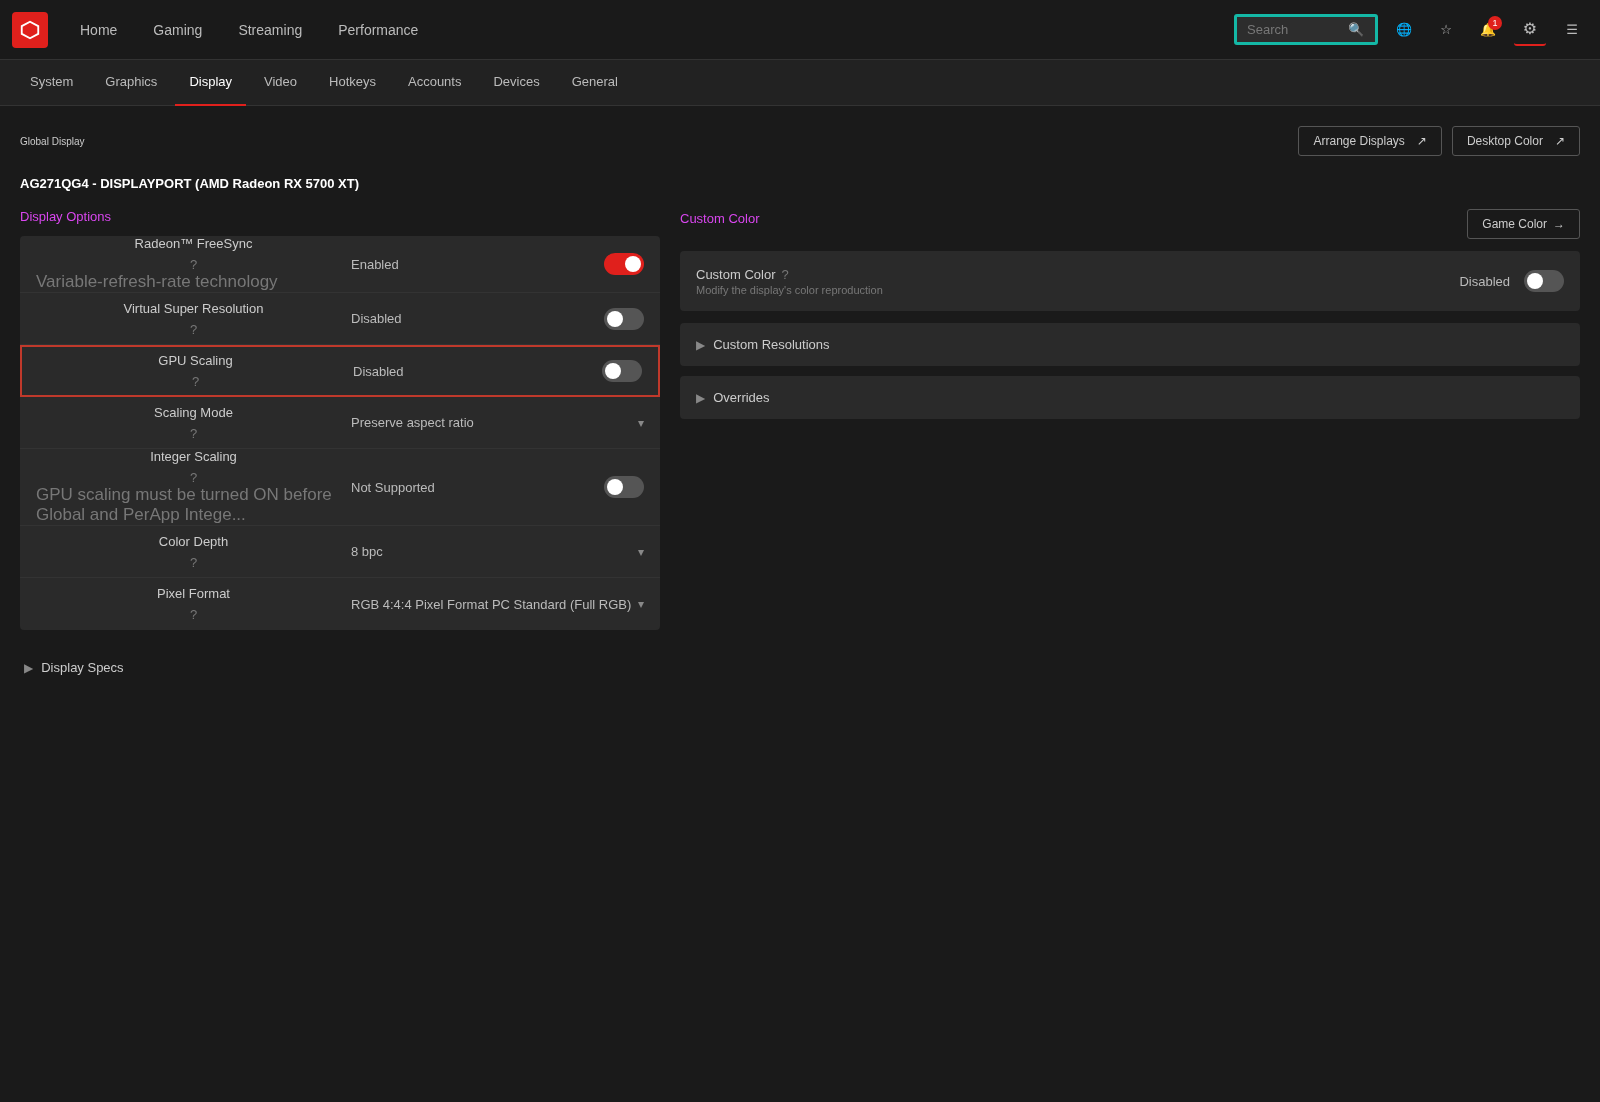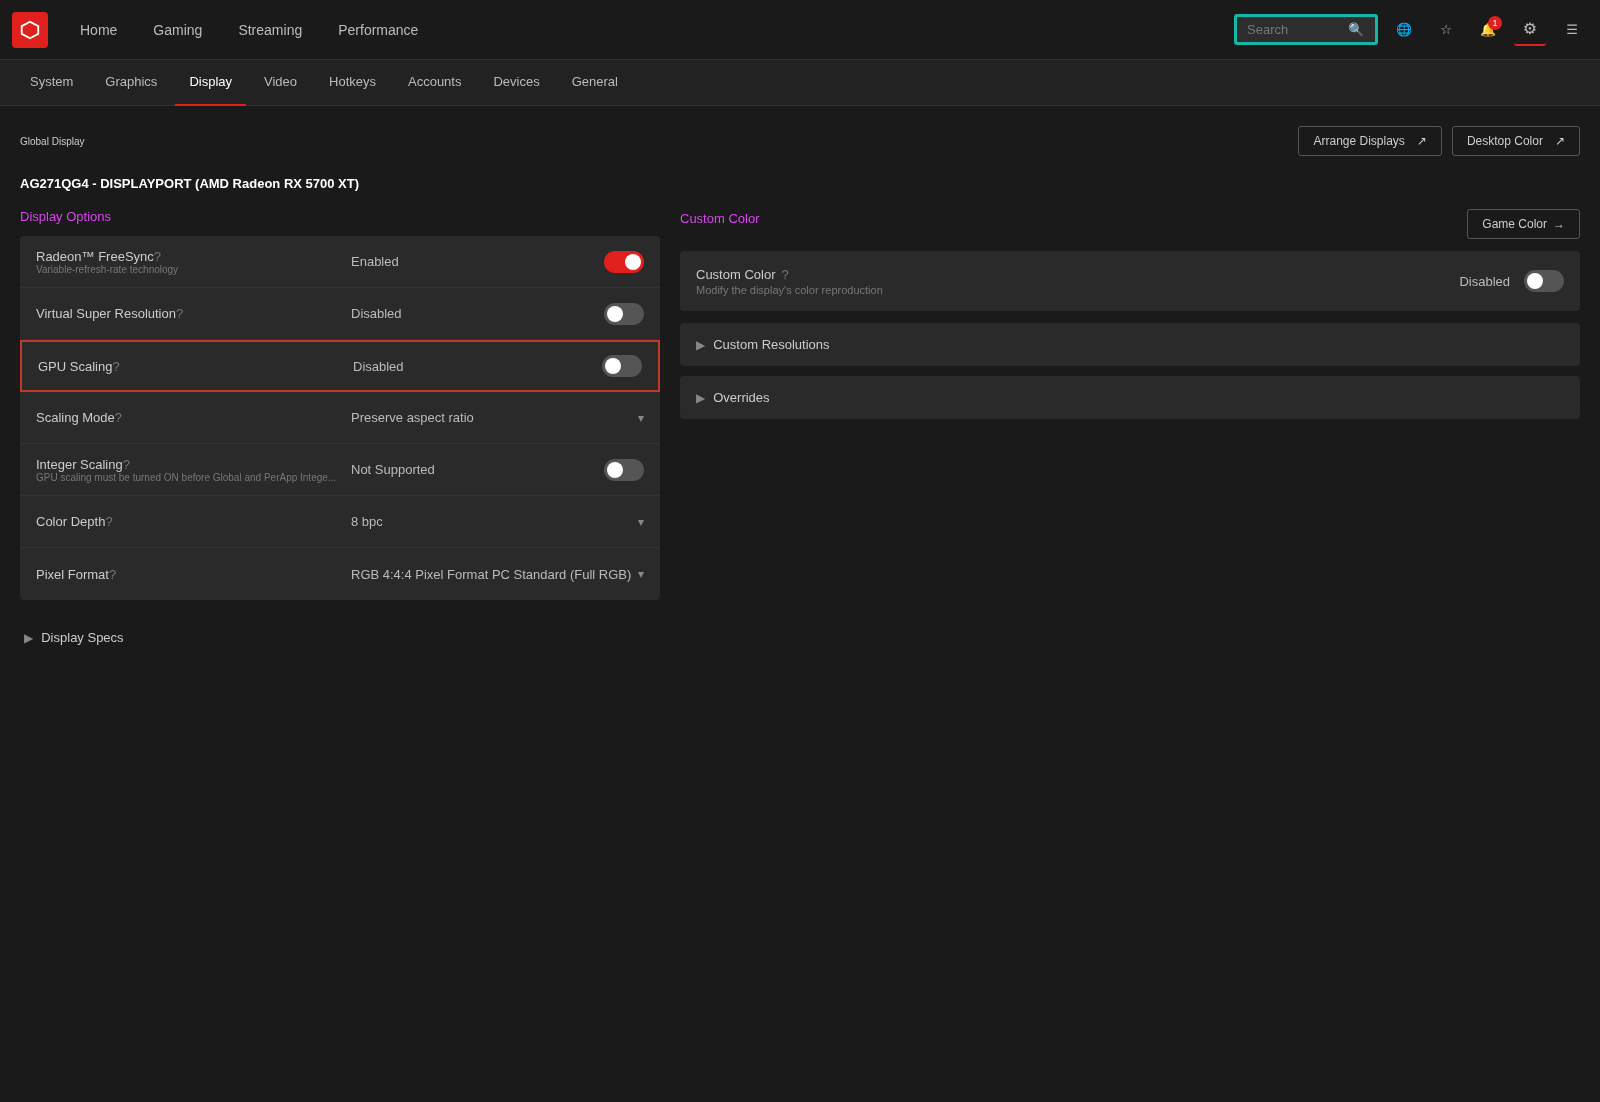--- a/index.html
+++ b/index.html
@@ -203,24 +203,26 @@
     }
     .setting-row:last-child { border-bottom: none; }
     .setting-label-col {
       flex: 0 0 315px;
     }
     .setting-label {
       color: #ccc;
       font-size: 13px;
       display: flex;
       align-items: center;
+      gap: 6px;
+      flex-direction: column;
     }
     .setting-sublabel {
       color: #777;
-      font-size: 10px;
+      font-size: 17px;
       margin-top: 0;
     }
     .setting-value-col {
       flex: 1;
       display: flex;
       align-items: center;
       justify-content: space-between;
     }
     .setting-value-text {
       color: #bbb;

